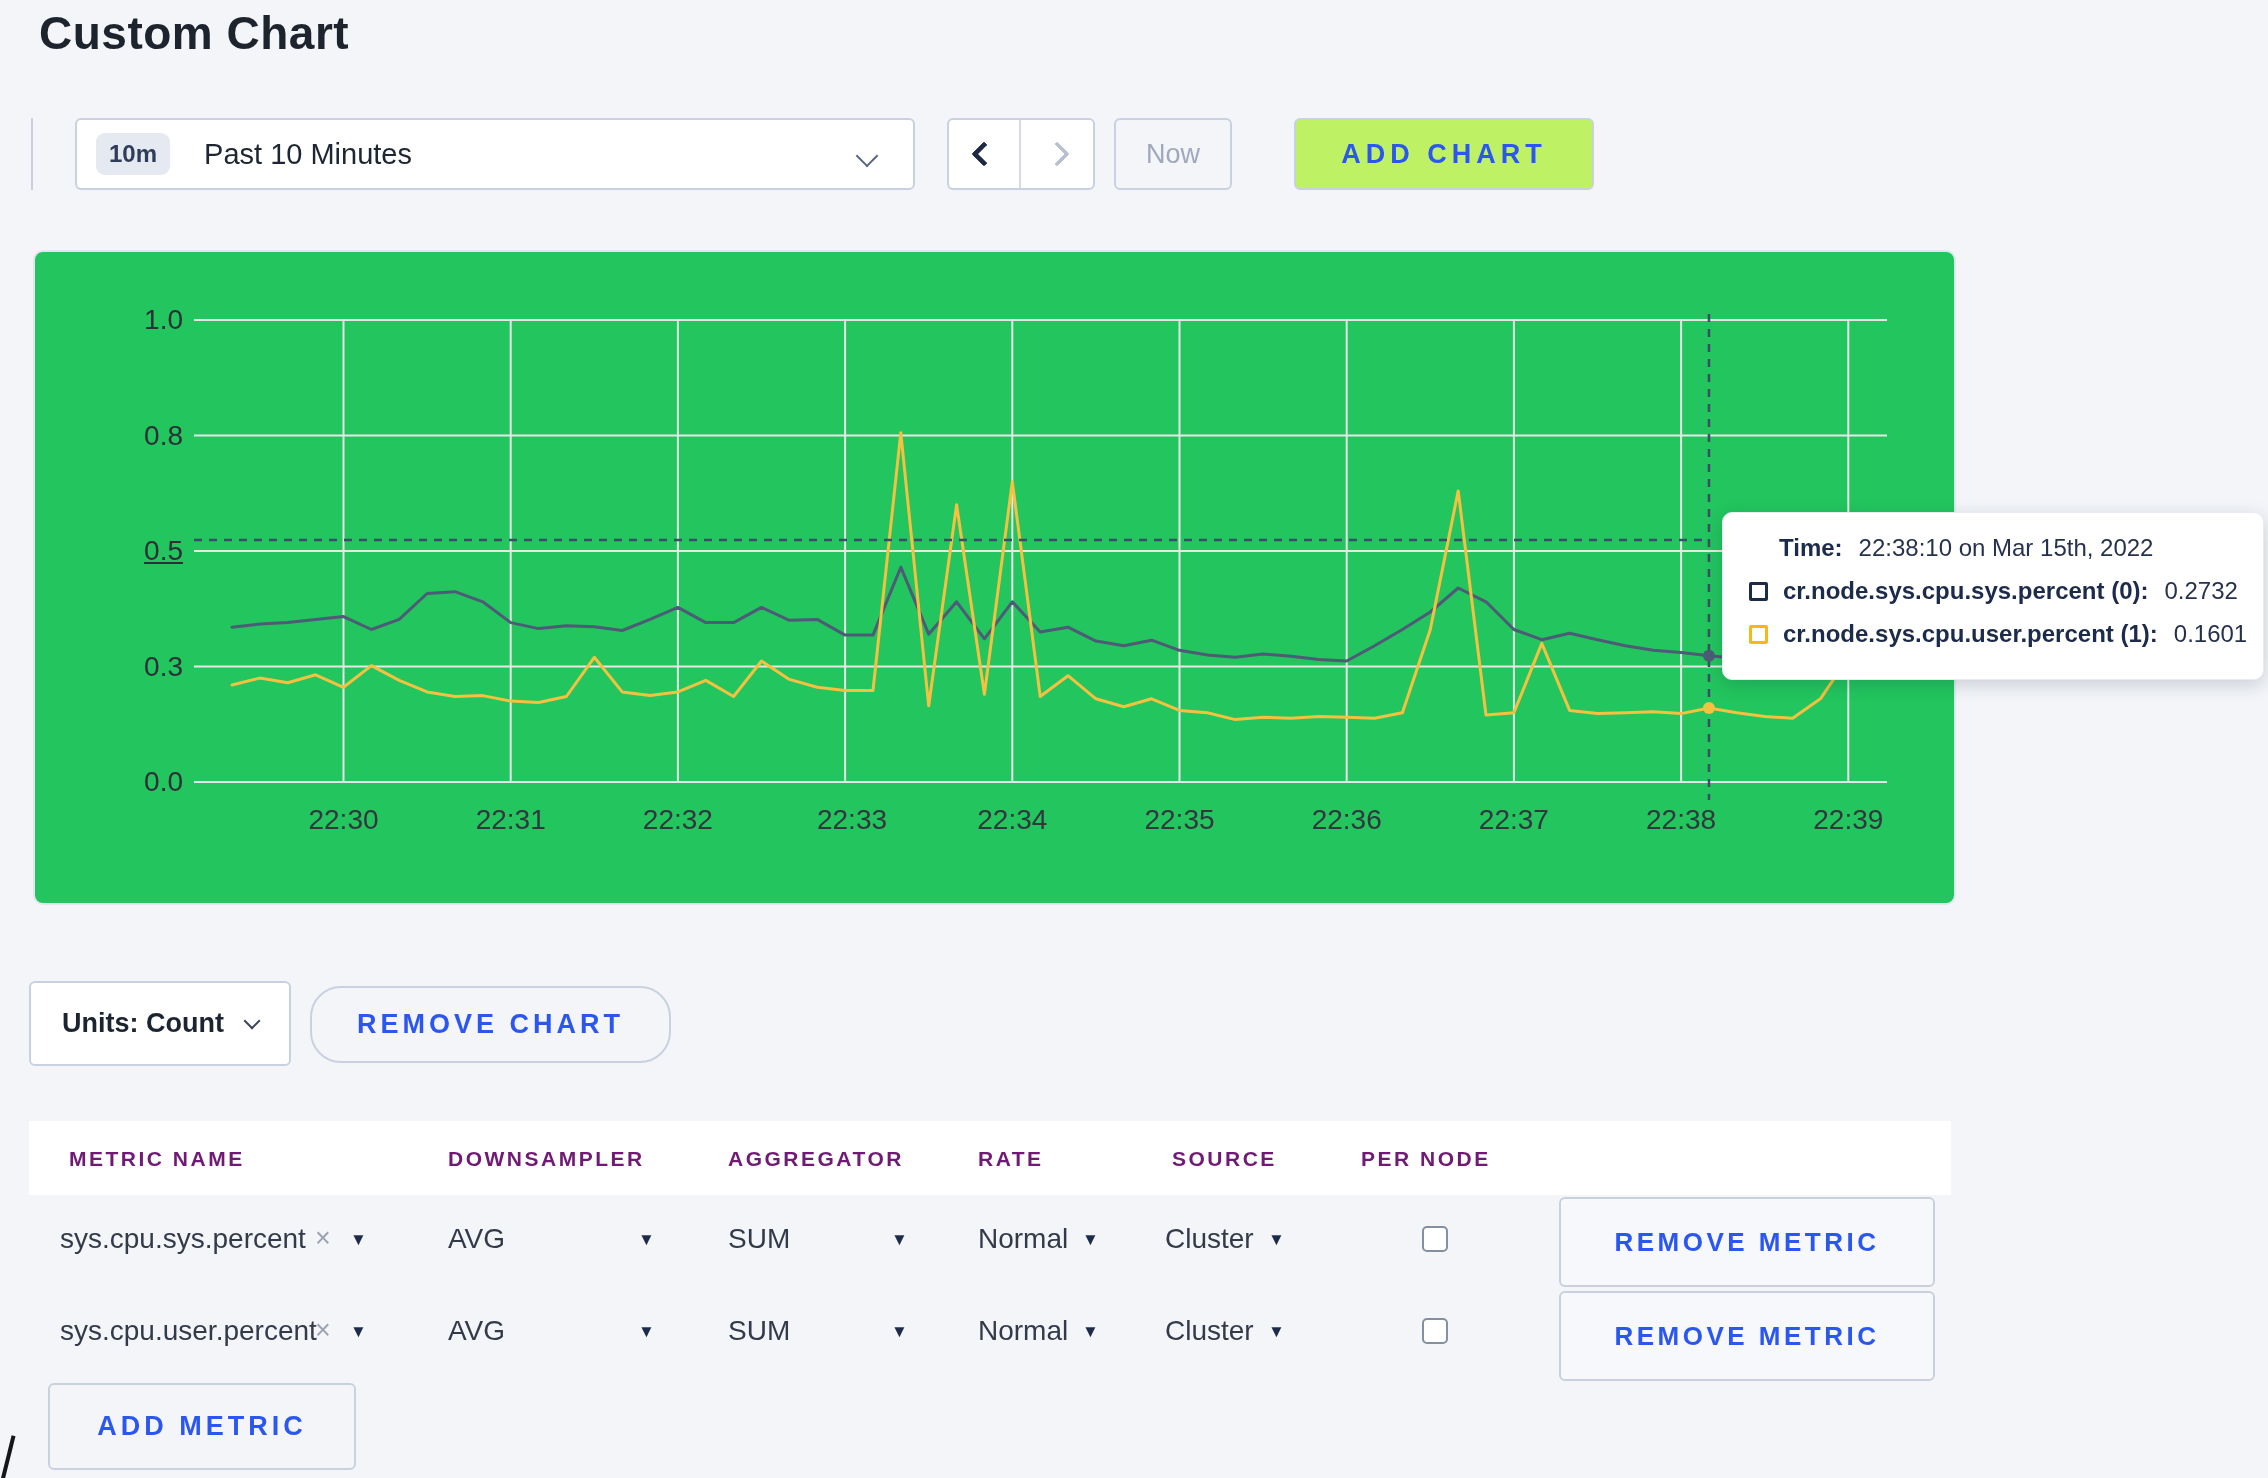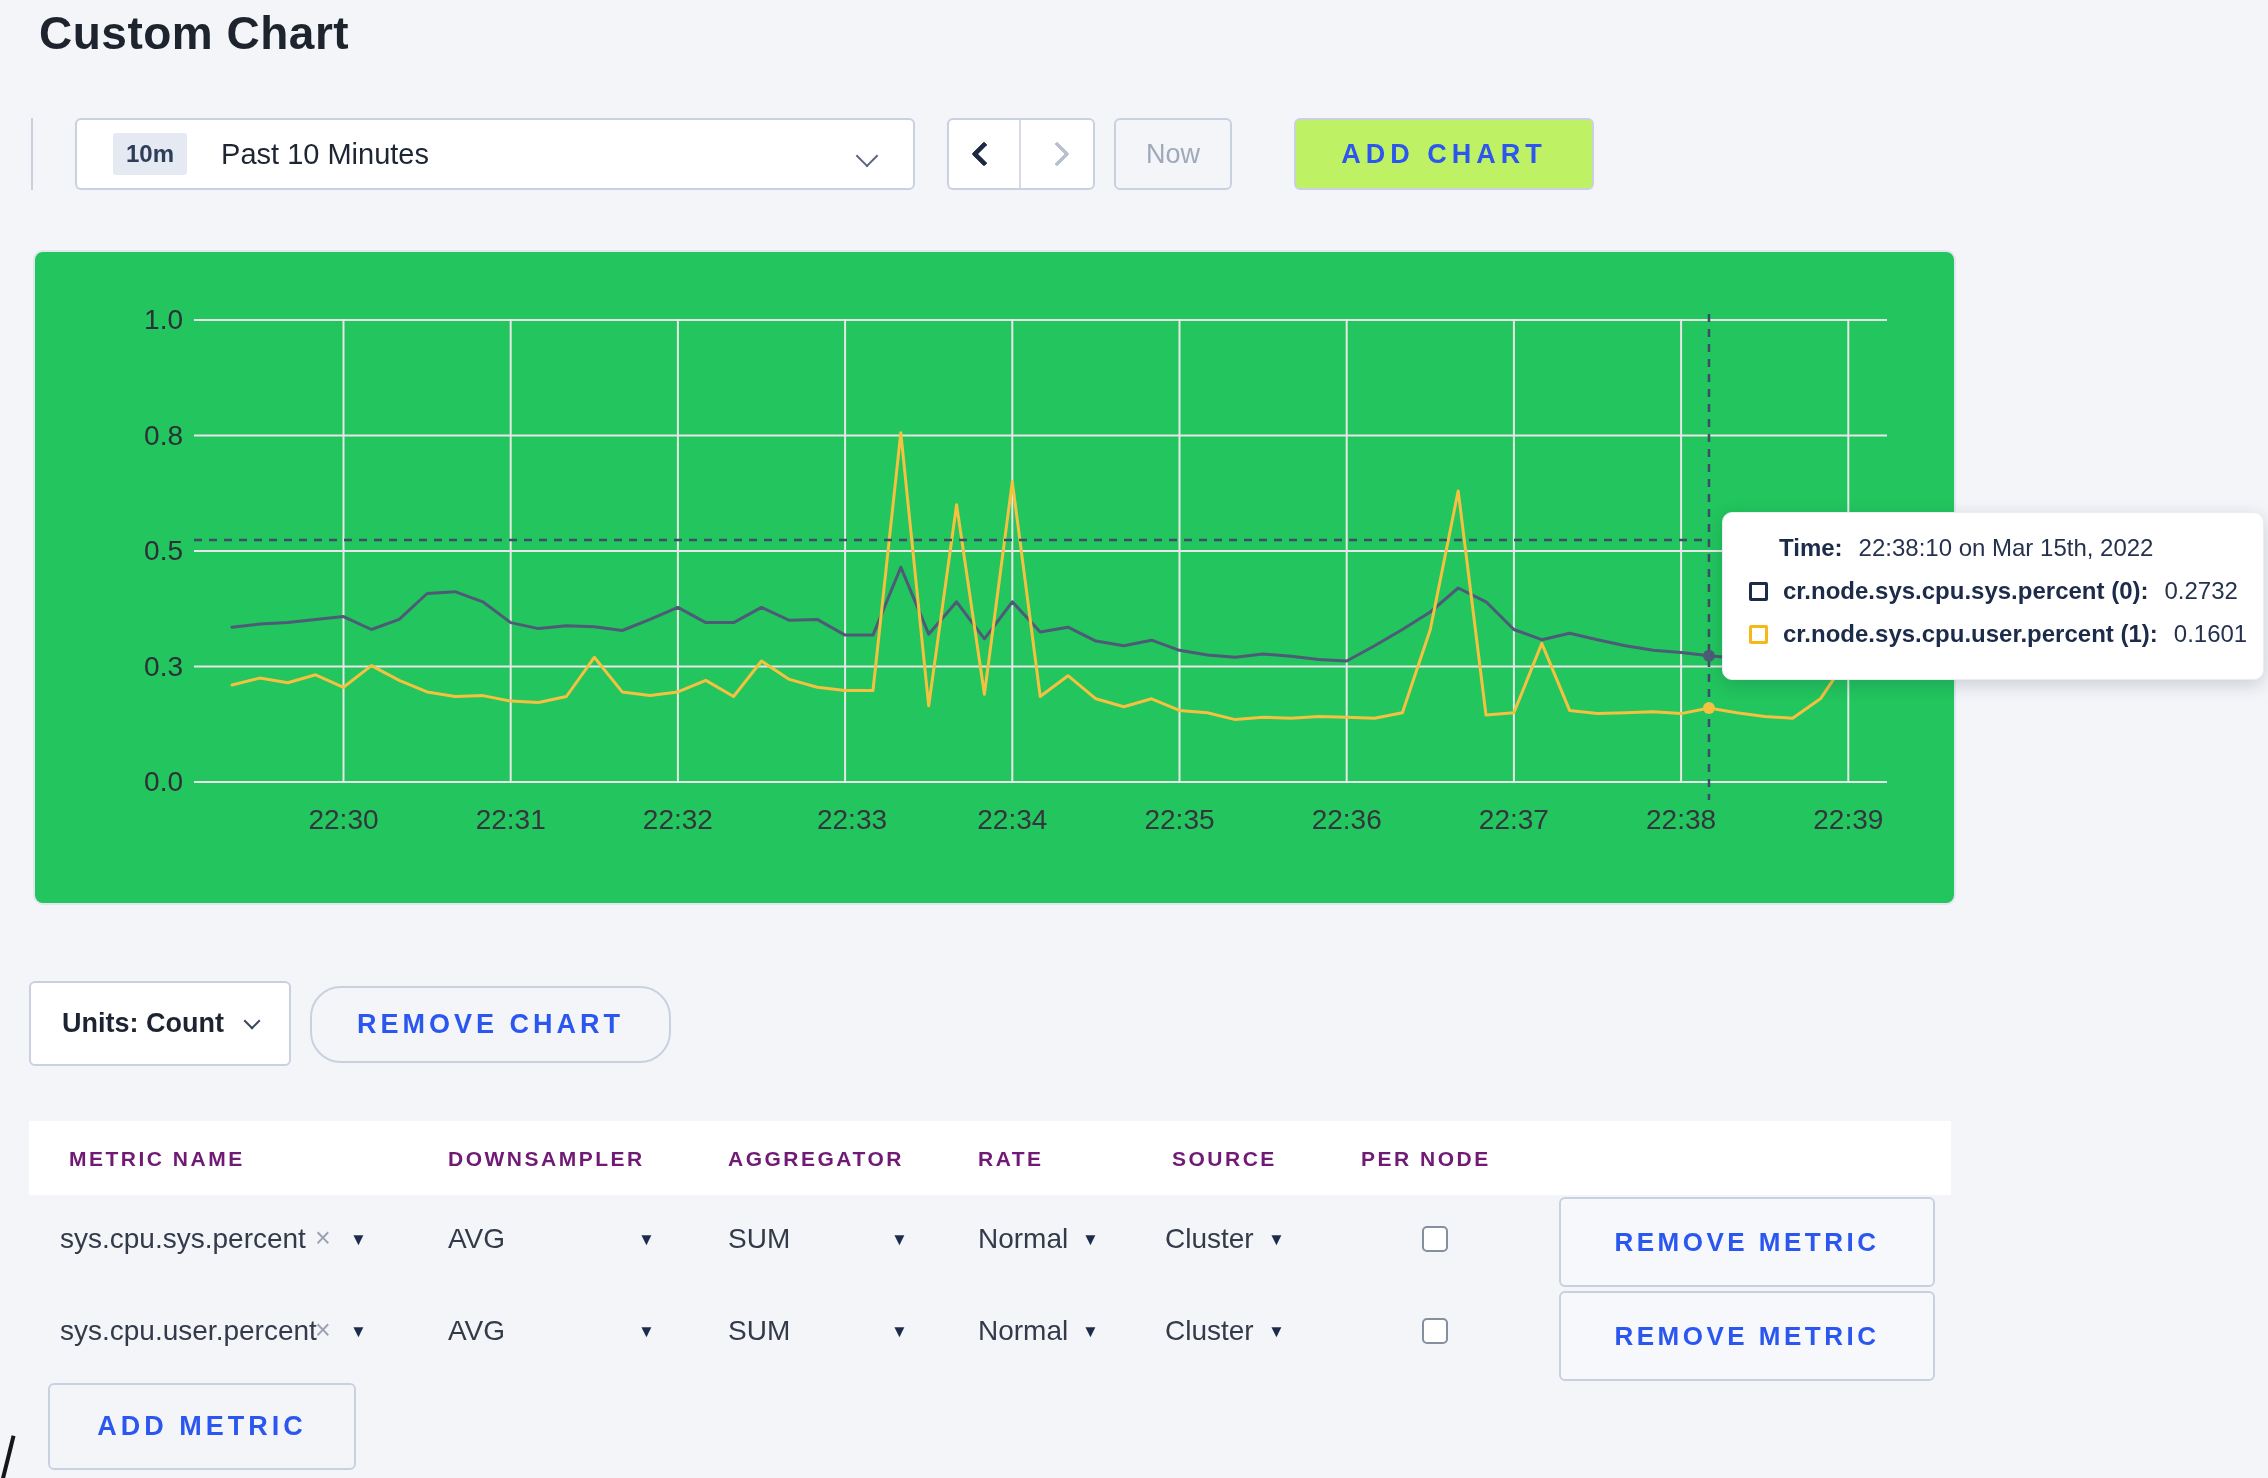--- a/index.html
+++ b/index.html
@@ -25,21 +25,21 @@
   .btn {
     display:flex; align-items:center; justify-content:center;
     border:2px solid #c9d1e0; border-radius:6px; background:transparent;
     cursor:pointer;
   }
   #time-picker {
     left:75px; top:118px; width:840px; height:72px;
     background:#ffffff; justify-content:flex-start;
   }
   #time-badge {
-    margin-left:36px; padding:7px 13px; border-radius:3px;
+    margin-left:19px; padding:7px 13px; border-radius:9px;
     background:#e5e9f2; color:#2f3d59; font-weight:700; font-size:24px;
   }
   #time-label { margin-left:34px; font-size:29px; color:#1f2633; }
   .chev-down {
     width:16px; height:16px; border-right:2.5px solid #5a6680; border-bottom:2.5px solid #5a6680;
     transform:rotate(45deg); margin-top:-8px;
   }
   #time-picker .chev-down { position:absolute; right:38px; top:36px; }
 
   #arrow-group { left:947px; top:118px; width:148px; height:72px; background:#fff;
@@ -164,21 +164,21 @@
       <line x1="1813.3" y1="68" x2="1813.3" y2="530" stroke="#e7e7e7" stroke-width="2"></line>
       <polyline points="197.0,375.2 224.9,372.0 252.8,370.6 280.6,367.4 308.5,364.6 336.4,377.5 364.2,367.4 392.1,341.5 420.0,339.7 447.8,349.8 475.7,370.6 503.6,376.6 531.4,373.8 559.3,374.8 587.2,378.5 615.0,367.4 642.9,355.4 670.8,370.6 698.6,370.6 726.5,355.4 754.4,368.3 782.2,367.4 810.1,383.1 838.0,383.1 865.8,315.2 893.7,382.2 921.6,349.8 949.4,386.8 977.3,349.8 1005.2,379.9 1033.0,375.2 1060.9,389.1 1088.8,393.7 1116.6,388.2 1144.5,398.3 1172.4,402.9 1200.2,405.3 1228.1,402.0 1256.0,404.3 1283.8,407.6 1311.7,409.0 1339.6,393.7 1367.4,377.5 1395.3,360.0 1423.2,336.0 1451.0,349.8 1478.9,377.5 1506.8,387.7 1534.6,381.2 1562.5,387.7 1590.4,393.7 1618.2,398.3 1646.1,400.6 1674.0,403.8 1701.8,406.2 1729.7,402.9 1757.6,405.3 1785.4,397.4 1813.3,391.4 1841.2,399.7" fill="none" stroke="#4e5b77" stroke-width="3" stroke-linejoin="round" stroke-linecap="round"></polyline>
       <polyline points="197.0,433.0 224.9,426.1 252.8,430.7 280.6,422.8 308.5,435.3 336.4,413.6 364.2,428.4 392.1,439.9 420.0,444.5 447.8,443.6 475.7,449.1 503.6,450.5 531.4,444.5 559.3,405.3 587.2,439.9 615.0,443.6 642.9,439.9 670.8,428.4 698.6,444.5 726.5,409.0 754.4,427.4 782.2,435.3 810.1,438.5 838.0,438.5 865.8,180.7 893.7,453.8 921.6,252.8 949.4,442.2 977.3,229.7 1005.2,444.5 1033.0,423.7 1060.9,446.8 1088.8,454.7 1116.6,446.8 1144.5,458.4 1172.4,460.7 1200.2,467.6 1228.1,465.3 1256.0,466.2 1283.8,464.4 1311.7,465.3 1339.6,466.2 1367.4,460.7 1395.3,377.5 1423.2,238.9 1451.0,463.0 1478.9,460.7 1506.8,391.4 1534.6,458.4 1562.5,461.6 1590.4,460.7 1618.2,459.8 1646.1,461.6 1674.0,456.0 1701.8,460.7 1729.7,464.4 1757.6,466.2 1785.4,446.8 1813.3,405.3 1841.2,423.7" fill="none" stroke="#f4c141" stroke-width="3" stroke-linejoin="round" stroke-linecap="round"></polyline>
       <line x1="159" y1="287.912" x2="1673.9666666666665" y2="287.912" stroke="#3d4c68" stroke-width="2.5" stroke-dasharray="8 7"></line>
       <line x1="1673.9666666666665" y1="62" x2="1673.9666666666665" y2="548" stroke="#3d4c68" stroke-width="2.5" stroke-dasharray="8 7"></line>
       <circle cx="1673.9666666666665" cy="403.7816" r="6" fill="#4e5b77"></circle>
       <circle cx="1673.9666666666665" cy="456.0338" r="6" fill="#f4c141"></circle>
     </svg>
 <div class="y-tick-label" style="left: 78px; top: 52px;">1.0</div>
     <div class="y-tick-label" style="left: 78px; top: 167.5px;">0.8</div>
-    <div class="y-tick-label" style="left: 78px; top: 283px;">0.5</div>
+    <div class="y-tick-label" style="left: 78px; top: 283px; text-decoration: underline;">0.5</div>
     <div class="y-tick-label" style="left: 78px; top: 398.5px;">0.3</div>
     <div class="y-tick-label" style="left: 78px; top: 514px;">0.0</div>
     <div class="x-tick-label" style="left: 248.5px; top: 552px;">22:30</div>
     <div class="x-tick-label" style="left: 415.7px; top: 552px;">22:31</div>
     <div class="x-tick-label" style="left: 582.9px; top: 552px;">22:32</div>
     <div class="x-tick-label" style="left: 757px; top: 552px;">22:33</div>
     <div class="x-tick-label" style="left: 917.3px; top: 552px;">22:34</div>
     <div class="x-tick-label" style="left: 1084.5px; top: 552px;">22:35</div>
     <div class="x-tick-label" style="left: 1251.7px; top: 552px;">22:36</div>
     <div class="x-tick-label" style="left: 1418.9px; top: 552px;">22:37</div>

